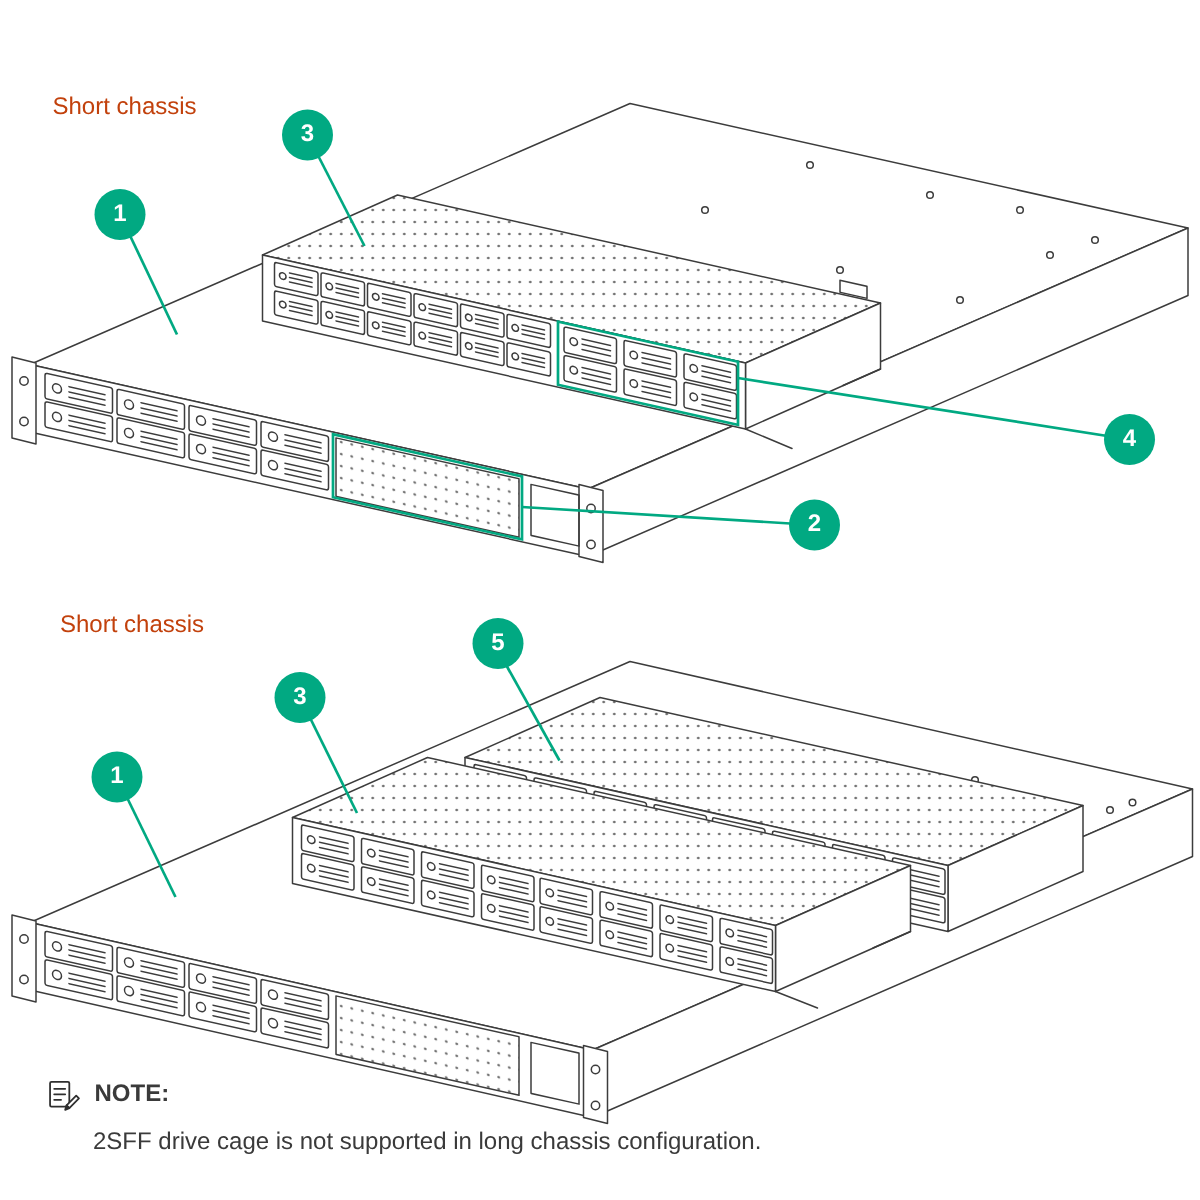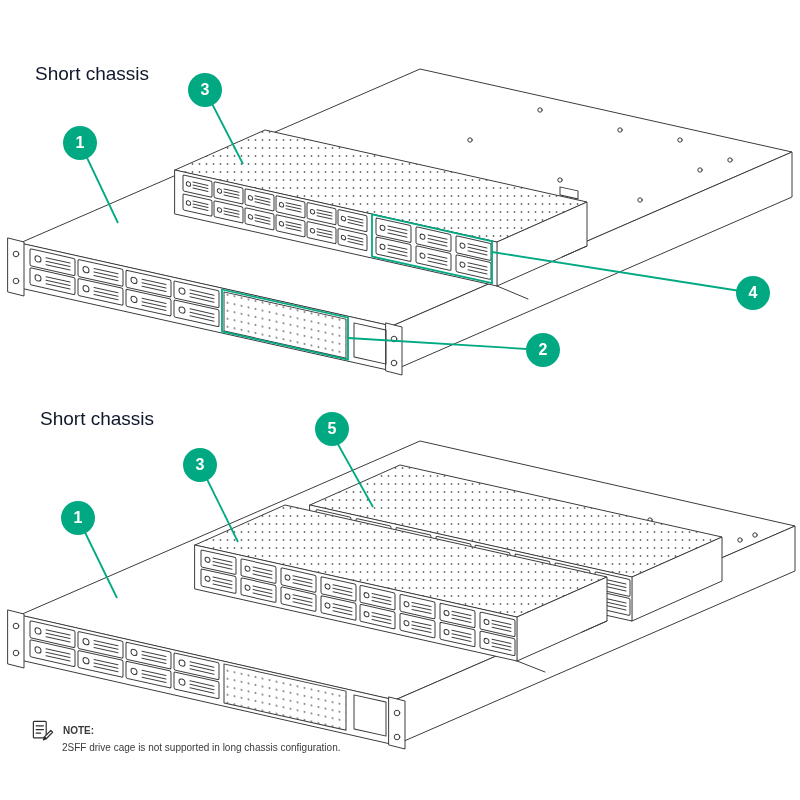--- a/index.html
+++ b/index.html
@@ -4,31 +4,31 @@
 <style>
   :root{ --accent:#01a982; --ink:#3c3c3c; }
   html,body{margin:0;padding:0;}
   body{
     width:800px;height:800px;background:#ffffff;position:relative;overflow:hidden;
     font-family:"Liberation Sans", sans-serif;color:#3a3a3a;
   }
   .stage{position:absolute;inset:0;width:800px;height:800px;}
   svg.art{position:absolute;left:0;top:0;}
   .accent{stroke:var(--accent);}
-  .fig-label{position:absolute;font-size:19px;color:#0f172a;white-space:nowrap;}
+  .fig-label{position:absolute;font-size:16px;color:#c2410c;white-space:nowrap;}
   .badge{
     position:absolute;width:34px;height:34px;border-radius:50%;
     background:var(--accent);color:#ffffff;font-size:16px;font-weight:bold;
     display:flex;align-items:center;justify-content:center;line-height:1;
     box-sizing:border-box;
   }
-  .note{position:absolute;left:32px;top:718px;width:730px;font-size:10px;color:#3a3a3a;}
+  .note{position:absolute;left:32px;top:718px;width:730px;font-size:16px;color:#3a3a3a;}
   .note-head{display:flex;align-items:center;gap:9px;}
   .note-label{font-weight:bold;}
-  .note-text{margin-left:30px;}
+  .note-text{margin-left:30px;margin-top:11px;}
 </style>
 </head>
 <body>
 
 <div class="stage">
 
   <svg class="art" width="800" height="800" viewBox="0 0 800 800" aria-hidden="true">
     <defs>
       <pattern id="dots" width="7" height="8" patternUnits="userSpaceOnUse">
         <rect width="7" height="8" fill="#ffffff"></rect>

